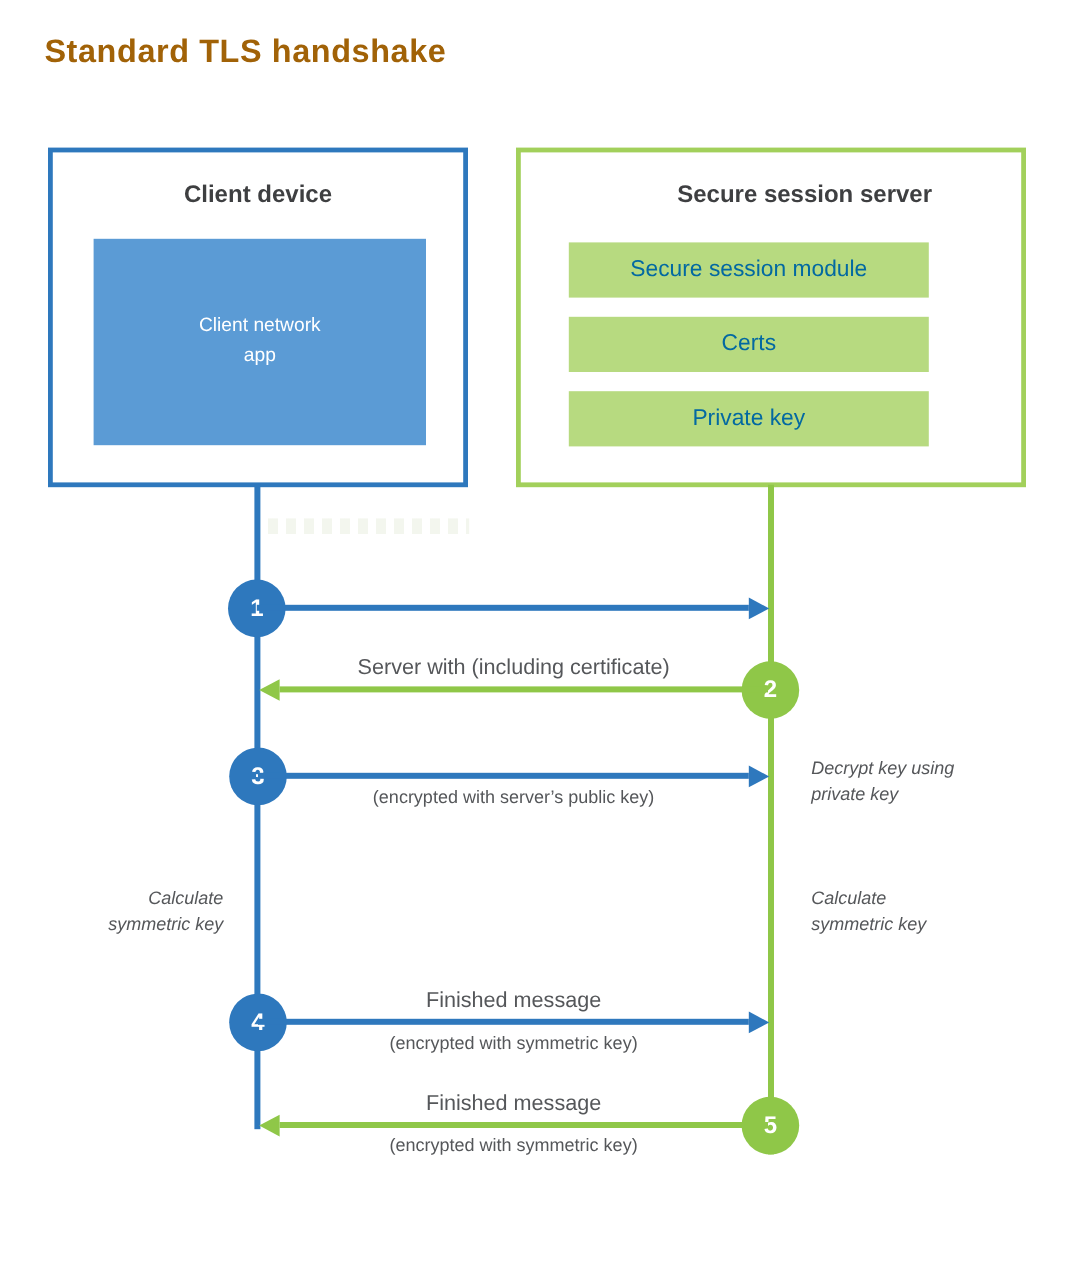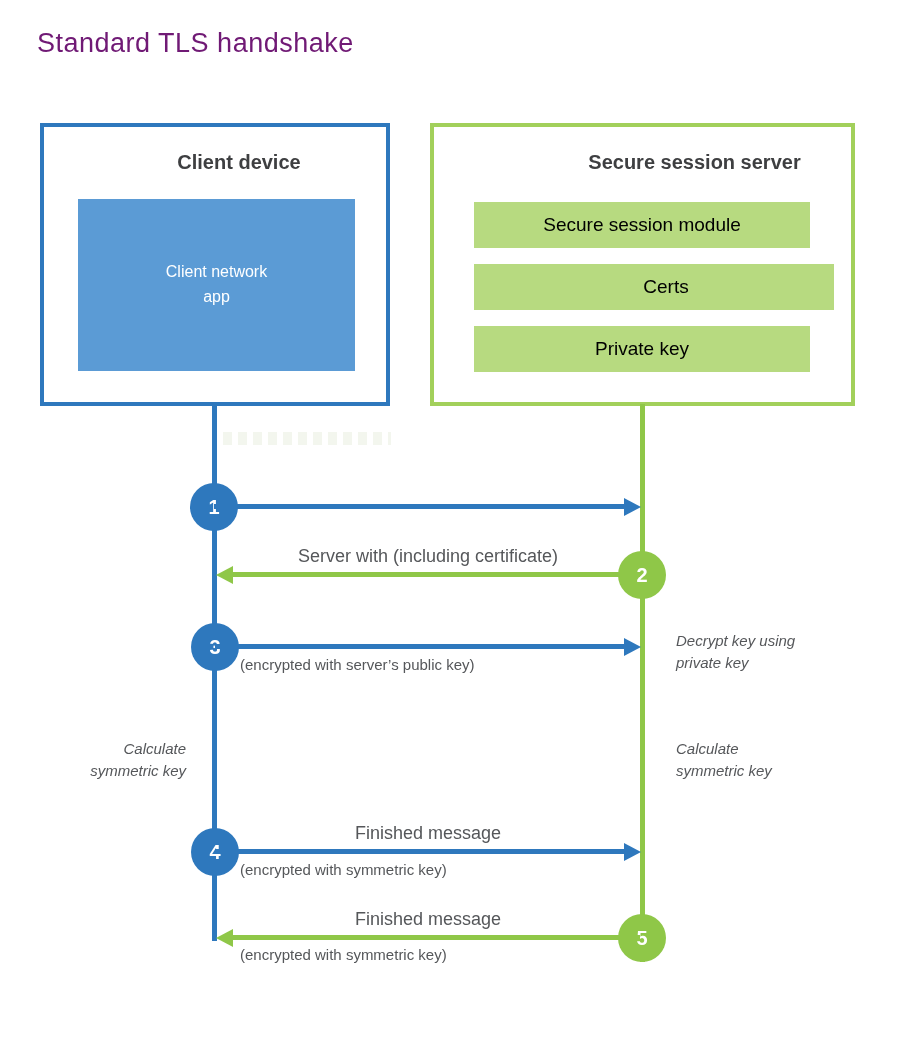--- a/index.html
+++ b/index.html
@@ -1,40 +1,40 @@
 <!DOCTYPE html>
 <html><head>
 <meta charset="utf-8">
 <style>
   html,body { margin:0; padding:0; background:#ffffff; }
   .canvas {
     position:relative; width:900px; height:1058px; background:#ffffff; overflow:hidden;
     font-family:"Liberation Sans","DejaVu Sans",sans-serif;
   }
   .title {
-    position:absolute; left:37px; top:28px; font-size:27px; font-weight:400;
-    color:#701a75; letter-spacing:0.5px;
+    position:absolute; left:37px; top:28px; font-size:27px; font-weight:700;
+    color:#a16207; letter-spacing:0.5px;
   }
   
   .box { position:absolute; top:123px; height:283px; box-sizing:border-box; background:#ffffff; }
   .client-box { left:40px;  width:350px; border:4px solid #2e78bd; }
   .server-box { left:430px; width:425px; border:4px solid #a2d05b; }
-  .box-title { position:absolute; top:151px; font-weight:700; font-size:20px; color:#3e3f41; text-align:center;padding-left:24px; }
+  .box-title { position:absolute; top:151px; font-weight:700; font-size:20px; color:#3e3f41; text-align:center; }
   .client-box-title { left:40px;  width:350px; }
   .server-box-title { left:430px; width:425px;margin-left:28px; }
   .client-module {
     position:absolute; left:78px; top:199px; width:277px; height:172px; background:#5b9bd5;
     color:#ffffff; font-size:16px; line-height:1.55; display:flex; align-items:center;
     justify-content:center; text-align:center; white-space:pre-line;
   }
   .server-module {
-    position:absolute; left:474px; width:336px; height:46px; background:#b7da80;
-    color:#000000; font-size:19px; display:flex; align-items:center; justify-content:center;
+    position:absolute; left:474px; width:300px; height:46px; background:#b7da80;
+    color:#0369a1; font-size:19px; display:flex; align-items:center; justify-content:center;
   }
-  .srv-mod-1 { top:202px; } .srv-mod-2 { top:264px;padding-left:24px; } .srv-mod-3 { top:326px; }
+  .srv-mod-1 { top:202px; } .srv-mod-2 { top:264px; } .srv-mod-3 { top:326px; }
   
   .lifeline { position:absolute; width:5px; }
   .client-lifeline { left:212px; top:404px; height:537px; background:#2e78bd; }
   .server-lifeline { left:640px; top:404px; height:558px; background:#8fc748; }
   .dashes {
     position:absolute; left:223px; top:432px; width:168px; height:13px;
     background:repeating-linear-gradient(90deg,#f3f6ee 0px,#f3f6ee 9px,rgba(0,0,0,0) 9px,rgba(0,0,0,0) 15px);
   }
   
   .badge {
@@ -59,21 +59,21 @@
   .arr2-shaft { left:233px; top:572px; width:407px; }  .arr2-head { left:216px; top:566px; }
   .arr3-shaft { left:215px; top:644px; width:409px; }  .arr3-head { left:624px; top:638px; }
   .arr4-shaft { left:215px; top:849px; width:409px; }  .arr4-head { left:624px; top:843px; }
   .arr5-shaft { left:233px; top:935px; width:407px; }  .arr5-head { left:216px; top:929px; }
   
   .flow-label {
     position:absolute; left:240px; width:376px; text-align:center;
     font-size:18px; color:#55575a;
   }
   .flow-sublabel {
-    position:absolute; left:240px; width:376px; text-align:left;
+    position:absolute; left:240px; width:376px; text-align:center;
     font-size:15px; color:#55575a;
   }
   .lbl-1 { top:478px; } .lbl-2 { top:546px; }
   .lbl-3 { top:618px; } .sub-3 { top:656px; }
   .lbl-4 { top:823px; } .sub-4 { top:861px; }
   .lbl-5 { top:909px; } .sub-5 { top:946px; }
   
   .side-note {
     position:absolute; font-size:15px; color:#55575a; line-height:1.45; white-space:pre-line;font-style:italic;
   }

